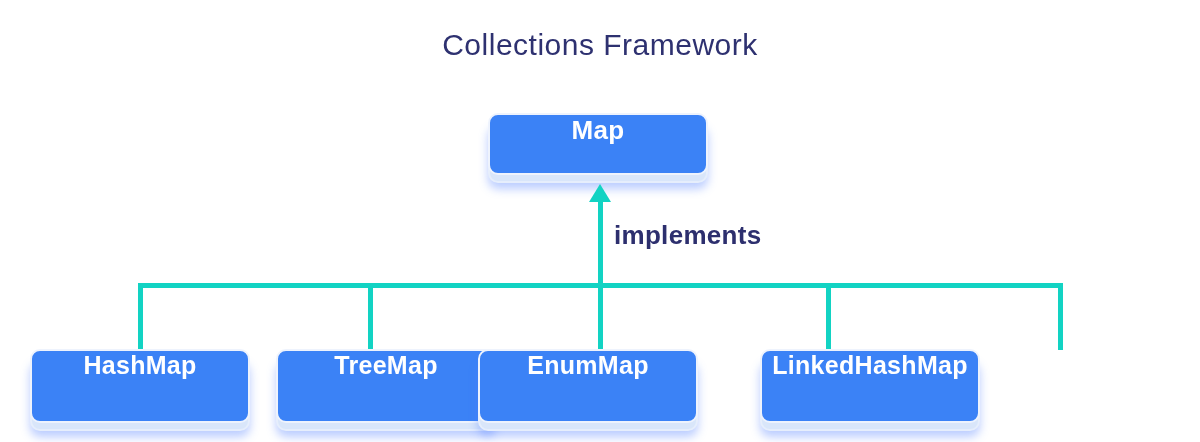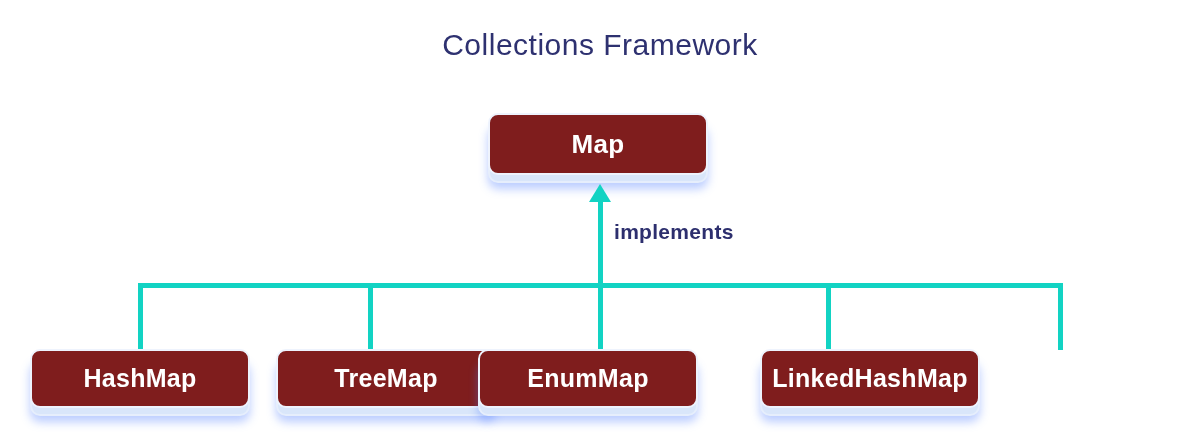--- a/index.html
+++ b/index.html
@@ -22,45 +22,45 @@
     width: 1200px;
     text-align: center;
     font-size: 30px;
     font-weight: 400;
     letter-spacing: 0.5px;
     color: #2e3170;
   }
   .node {
     position: absolute;
     box-sizing: border-box;
-    background: #7f1d1d;
+    background: #3b82f6;
     border: 2px solid #eef3fd;
     border-radius: 10px;
     box-shadow: 0 8px 0 -2px #d9e6fa,
                 0 8px 0 0 #e6eefc,
                 0 14px 10px rgba(84, 131, 255, 0.40);
     display: flex;
-    align-items: center;
+    align-items: flex-start;
     justify-content: center;
     color: #ffffff;
     font-weight: 700;
     font-size: 25px;
     letter-spacing: 0.3px;
   }
   .node-parent {
     left: 488px;
     top: 113px;
     width: 220px;
     height: 62px;
     font-size: 26px;
   }
   .node-child {
     top: 349px;
     width: 220px;
-    height: 59px;
+    height: 74px;
   }
   .node-child-0 { left: 30px; }
   .node-child-1 { left: 276px; }
   .node-child-2 { left: 478px; }
   .node-child-3 { left: 760px; }
   .node-child-4 { left: 950px; }
 
   .conn {
     position: absolute;
     background: #12d3c3;
@@ -93,21 +93,21 @@
     width: 0;
     height: 0;
     border-left: 11px solid transparent;
     border-right: 11px solid transparent;
     border-bottom: 18px solid #12d3c3;
   }
   .edge-label {
     position: absolute;
     left: 614px;
     top: 220px;
-    font-size: 21px;
+    font-size: 26px;
     font-weight: 700;
     color: #2d2f6e;
     letter-spacing: 0.3px;
   }
 </style>
 </head>
 <body>
 
 <div class="stage">
 

